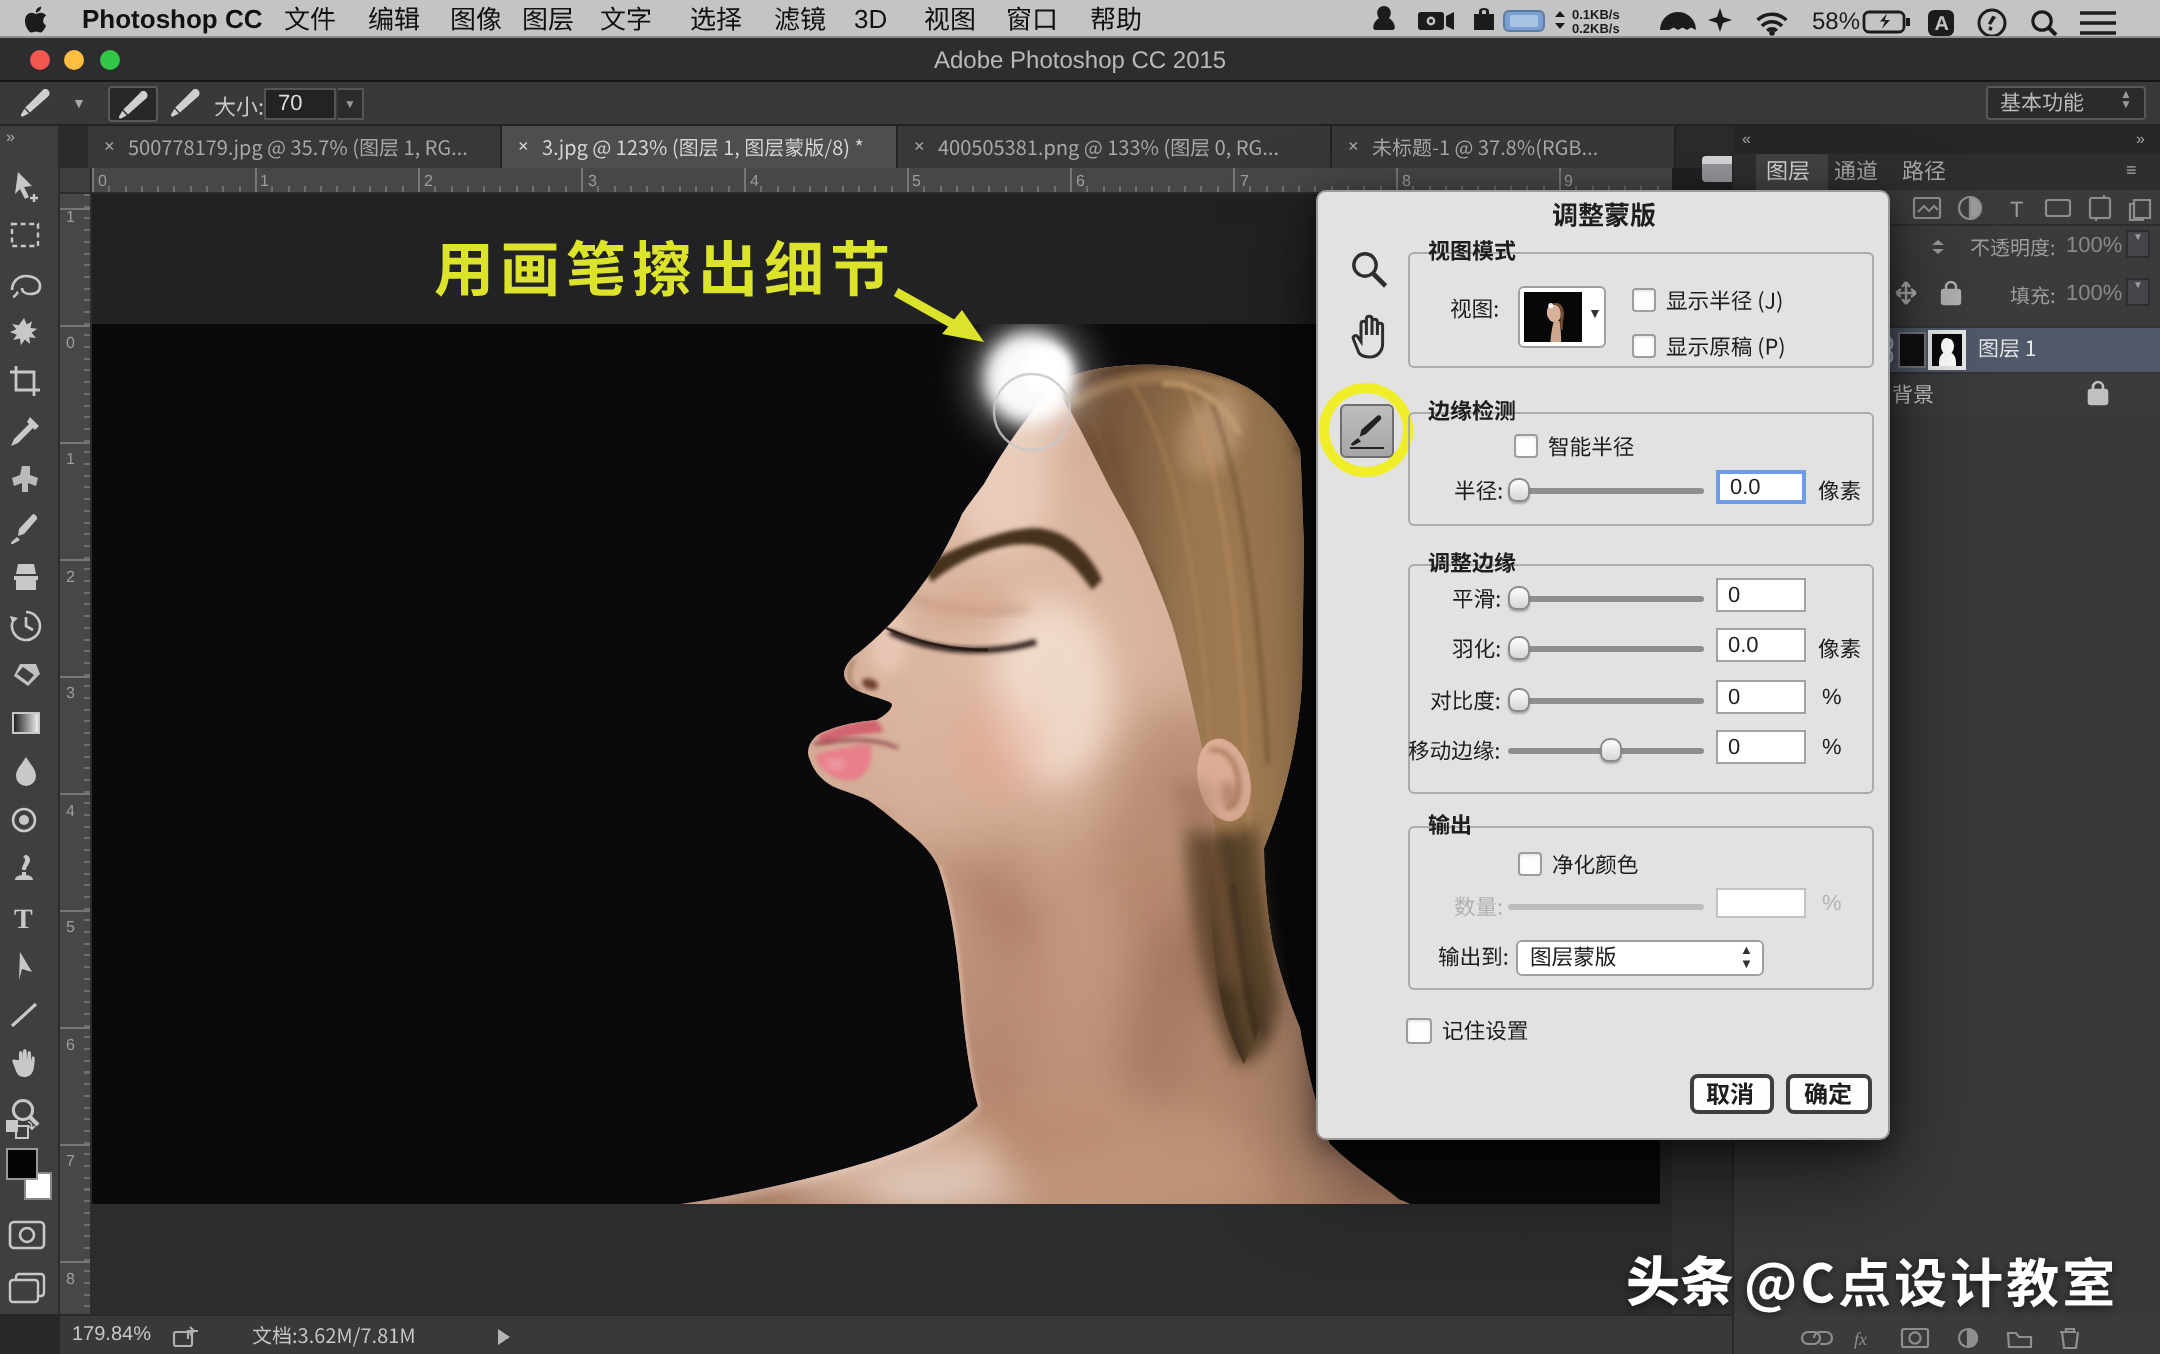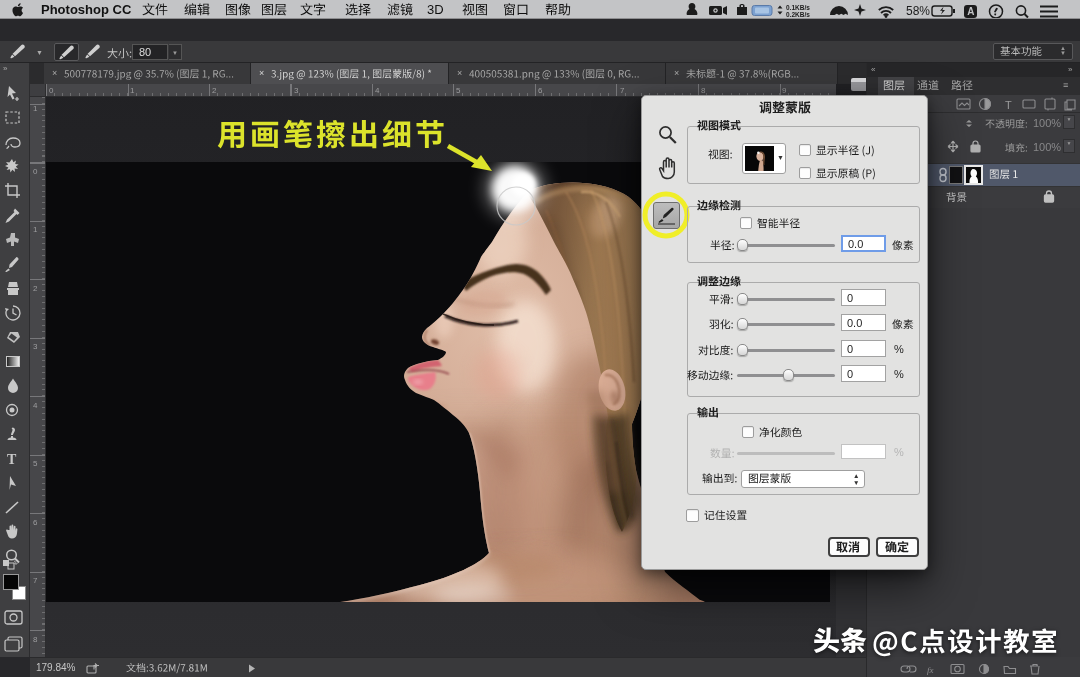--- a/index.html
+++ b/index.html
@@ -88,20 +88,26 @@
         <path fill="#1c1c1c" d="M259.5 4.8l-3.5 4h2.5l-1.5 3.6 4-4.4h-2.6z"></path>
         <rect x="280" y="3" width="13" height="13" rx="3" fill="#1c1c1c"></rect>
         <text x="283.2" y="13" font-size="10" font-weight="bold" fill="#c3c4c6" font-family="Liberation Sans">A</text>
         <circle cx="312" cy="9.5" r="6.5" fill="none" stroke="#1c1c1c" stroke-width="1.5"></circle>
         <path fill="#1c1c1c" d="M311 6h2l-1.2 4.5h-1.6zM311.3 11.5h1.7v1.8h-1.7z" transform="rotate(18 312 9.5)"></path>
         <circle cx="337" cy="8.5" r="4.6" fill="none" stroke="#1c1c1c" stroke-width="1.6"></circle>
         <path stroke="#1c1c1c" stroke-width="2" d="M340.5 12l3.5 3.5"></path>
         <path stroke="#1c1c1c" stroke-width="1.8" d="M356 4.5h18M356 9.5h18M356 14.5h18"></path>
       </svg>
     </div>
+    <div class="abs" style="left:0;top:19px;width:1080px;height:22px;background:#2d2d2f;border-bottom:1px solid #161617">
+      <div class="abs" style="left:15px;top:6px;width:10px;height:10px;border-radius:50%;background:#f4574e"></div>
+      <div class="abs" style="left:32px;top:6px;width:10px;height:10px;border-radius:50%;background:#fdbe41"></div>
+      <div class="abs" style="left:50px;top:6px;width:10px;height:10px;border-radius:50%;background:#33c748"></div>
+      <div class="txt" style="left:467px;top:4px;font-size:12px;color:#b9b9ba">Adobe Photoshop CC 2015</div>
+    </div>
     <div class="abs" style="left:0;top:41px;width:1080px;height:22px;background:#39393b;border-bottom:1px solid #232325">
       <div class="abs" style="left:8px;top:3px"><svg width="20" height="15" viewBox="0 0 20 15">
           <path fill="#cfcfcf" d="M13.2 1.2c.8-.9 2.2-.9 3 0 .8.8.8 2.1 0 2.9L9.5 10 7 12.3 4.6 9.8 7 7.5z"></path>
           <path fill="#cfcfcf" d="M4.2 10.4l2.2 2.3-2.9 1.5c-.6.3-1.2-.3-1-1z"></path>
         </svg></div>
       <div class="txt" style="left:36px;top:8px;font-size:7px;color:#aaa">▼</div>
       <div class="abs" style="left:54px;top:2px;width:25px;height:18px;background:#28282a;border:1px solid #59595b;border-radius:2px">
         <div style="margin:1px 0 0 2px"><svg width="20" height="15" viewBox="0 0 20 15">
             <path fill="#cfcfcf" d="M13.2 1.2c.8-.9 2.2-.9 3 0 .8.8.8 2.1 0 2.9L9.5 10 7 12.3 4.6 9.8 7 7.5z"></path>
             <path fill="#cfcfcf" d="M4.2 10.4l2.2 2.3-2.9 1.5c-.6.3-1.2-.3-1-1z"></path>
@@ -111,21 +117,21 @@
         <div style="margin:1px 0 0 1px"><svg width="20" height="15" viewBox="0 0 20 15">
             <path fill="#cfcfcf" d="M13.2 1.2c.8-.9 2.2-.9 3 0 .8.8.8 2.1 0 2.9L9.5 10 7 12.3 4.6 9.8 7 7.5z"></path>
             <path fill="#cfcfcf" d="M4.2 10.4l2.2 2.3-2.9 1.5c-.6.3-1.2-.3-1-1z"></path>
           </svg></div>
       </div>
       <div style="position:absolute;left:107px;top:6px;">
         <svg width="26" height="15" viewBox="0 0 26 15" style="display:block;overflow:visible">
           <path transform="translate(0,10.4)" fill="#c9c9c9" d="M5.1 -9.2C5.1 -8.4 5.1 -7.2 4.9 -6.1H0.7V-5.2H4.8C4.3 -3.1 3.2 -1 0.5 0.2C0.7 0.4 1 0.6 1.1 0.9C3.8 -0.4 5 -2.5 5.5 -4.6C6.4 -2.1 7.8 -0.2 9.9 0.9C10.1 0.6 10.3 0.3 10.5 0.1C8.4 -0.8 7 -2.8 6.2 -5.2H10.4V-6.1H5.8C5.9 -7.2 6 -8.3 6 -9.2Z M16.1 -9.1V-0.3C16.1 -0 16 0 15.8 0C15.6 0 14.8 0.1 14 0C14.1 0.3 14.3 0.6 14.3 0.9C15.3 0.9 16 0.9 16.4 0.7C16.8 0.6 17 0.3 17 -0.3V-9.1ZM18.8 -6.3C19.7 -4.7 20.6 -2.6 20.8 -1.3L21.7 -1.7C21.4 -3 20.5 -5 19.5 -6.6ZM13.2 -6.5C12.9 -5 12.3 -3.1 11.4 -2C11.6 -1.9 11.9 -1.7 12.1 -1.5C13.1 -2.7 13.8 -4.7 14.1 -6.3Z M23.5 -4.3C23.9 -4.3 24.3 -4.6 24.3 -5.1C24.3 -5.5 23.9 -5.8 23.5 -5.8C23.1 -5.8 22.8 -5.5 22.8 -5.1C22.8 -4.6 23.1 -4.3 23.5 -4.3ZM23.5 0.1C23.9 0.1 24.3 -0.2 24.3 -0.6C24.3 -1.1 23.9 -1.4 23.5 -1.4C23.1 -1.4 22.8 -1.1 22.8 -0.6C22.8 -0.2 23.1 0.1 23.5 0.1Z"></path>
         </svg>
       </div>
-      <div class="abs" style="left:132px;top:3px;width:36px;height:16px;background:#232325;border:1px solid #555;color:#ddd;font-size:11px;padding:1px 0 0 6px">80</div>
+      <div class="abs" style="left:132px;top:3px;width:36px;height:16px;background:#232325;border:1px solid #555;color:#ddd;font-size:11px;padding:1px 0 0 6px">70</div>
       <div class="abs" style="left:169px;top:3px;width:13px;height:16px;background:#2c2c2e;border:1px solid #555;border-left:none;color:#999;font-size:6px;text-align:center;padding-top:5px">▼</div>
       <div class="abs" style="left:993px;top:2px;width:80px;height:17px;background:#2b2b2d;border:1px solid #58585a;border-radius:2px"></div>
       <div style="position:absolute;left:1000px;top:4px;">
         <svg width="43" height="14" viewBox="0 0 43 14" style="display:block;overflow:visible">
           <path transform="translate(0,10.0)" fill="#bcbcbc" d="M7.2 -8.8V-7.8H3.4V-8.8H2.6V-7.8H1V-7.1H2.6V-3.8H0.5V-3.1H2.8C2.2 -2.4 1.2 -1.7 0.4 -1.3C0.5 -1.2 0.8 -0.9 0.9 -0.7C1.9 -1.2 3 -2.1 3.6 -3.1H7C7.6 -2.2 8.6 -1.3 9.6 -0.9C9.8 -1.1 10 -1.3 10.2 -1.5C9.3 -1.8 8.4 -2.4 7.8 -3.1H10V-3.8H8V-7.1H9.6V-7.8H8V-8.8ZM3.4 -7.1H7.2V-6.4H3.4ZM4.8 -2.8V-1.9H2.7V-1.2H4.8V-0.1H1.3V0.6H9.3V-0.1H5.6V-1.2H7.8V-1.9H5.6V-2.8ZM3.4 -5.8H7.2V-5.1H3.4ZM3.4 -4.5H7.2V-3.8H3.4Z M15.3 -8.8V-6.6H11.2V-5.8H14.4C13.6 -4 12.3 -2.3 10.9 -1.5C11.1 -1.3 11.3 -1 11.5 -0.8C13 -1.9 14.3 -3.7 15.2 -5.8H15.3V-1.9H12.9V-1.1H15.3V0.8H16.2V-1.1H18.6V-1.9H16.2V-5.8H16.3C17.1 -3.7 18.5 -1.9 20 -0.9C20.2 -1.1 20.4 -1.4 20.6 -1.5C19.2 -2.4 17.9 -4 17.1 -5.8H20.3V-6.6H16.2V-8.8Z M21.4 -1.9 21.6 -1.1C22.7 -1.4 24.2 -1.8 25.7 -2.2L25.6 -3L23.9 -2.5V-6.8H25.4V-7.6H21.5V-6.8H23.1V-2.3C22.4 -2.2 21.9 -2 21.4 -1.9ZM27.3 -8.7C27.3 -7.9 27.3 -7.1 27.2 -6.4H25.5V-5.7H27.2C27 -3.1 26.5 -1 24.2 0.2C24.4 0.4 24.7 0.7 24.8 0.9C27.2 -0.5 27.8 -2.9 28 -5.7H30.1C29.9 -1.9 29.8 -0.5 29.5 -0.2C29.3 -0 29.2 0 29 0C28.8 0 28.2 -0 27.5 -0.1C27.7 0.1 27.8 0.5 27.8 0.7C28.4 0.7 29 0.8 29.3 0.7C29.7 0.7 29.9 0.6 30.2 0.3C30.6 -0.2 30.7 -1.7 30.9 -6C30.9 -6.1 30.9 -6.4 30.9 -6.4H28C28 -7.1 28.1 -7.9 28.1 -8.7Z M35.5 -4.4V-3.5H33.3V-4.4ZM32.5 -5.1V0.8H33.3V-1.3H35.5V-0.1C35.5 0.1 35.5 0.1 35.4 0.1C35.2 0.1 34.8 0.1 34.3 0.1C34.4 0.3 34.5 0.6 34.5 0.8C35.2 0.8 35.6 0.8 35.9 0.7C36.2 0.6 36.3 0.3 36.3 -0.1V-5.1ZM33.3 -2.9H35.5V-1.9H33.3ZM40.5 -8C39.9 -7.7 39 -7.3 38.1 -7V-8.8H37.3V-5.3C37.3 -4.5 37.5 -4.2 38.6 -4.2C38.8 -4.2 40.1 -4.2 40.4 -4.2C41.2 -4.2 41.4 -4.6 41.5 -5.8C41.3 -5.9 41 -6 40.8 -6.1C40.8 -5.1 40.7 -4.9 40.3 -4.9C40 -4.9 38.8 -4.9 38.6 -4.9C38.1 -4.9 38.1 -5 38.1 -5.3V-6.4C39.1 -6.7 40.2 -7.1 41 -7.4ZM40.6 -3.3C40 -3 39 -2.6 38.1 -2.2V-3.9H37.3V-0.4C37.3 0.5 37.6 0.7 38.6 0.7C38.8 0.7 40.2 0.7 40.4 0.7C41.3 0.7 41.5 0.4 41.6 -1C41.4 -1.1 41.1 -1.2 40.9 -1.3C40.9 -0.2 40.8 0 40.4 0C40 0 38.9 0 38.7 0C38.2 0 38.1 -0 38.1 -0.4V-1.6C39.1 -1.9 40.3 -2.3 41.1 -2.8ZM32.4 -5.8C32.6 -5.9 33 -6 35.8 -6.2C35.9 -6 36 -5.8 36.1 -5.6L36.8 -5.9C36.6 -6.5 36 -7.5 35.4 -8.2L34.8 -7.9C35 -7.6 35.3 -7.2 35.5 -6.8L33.2 -6.6C33.7 -7.2 34.1 -7.9 34.5 -8.6L33.7 -8.8C33.4 -8 32.8 -7.2 32.6 -7C32.4 -6.8 32.3 -6.6 32.1 -6.6C32.2 -6.4 32.3 -6 32.4 -5.8Z"></path>
         </svg>
       </div>
       <div class="txt" style="left:1060px;top:5px;font-size:6px;color:#999;line-height:5px">▲<br>▼</div>
     </div>
     <div id="paste"></div>
@@ -552,21 +558,21 @@
       </svg>
       <div style="position:absolute;left:96px;top:4px;">
         <svg width="83" height="13" viewBox="0 0 83 13" style="display:block;overflow:visible">
           <path transform="translate(0,9.5)" fill="#c6c6c6" d="M4.2 -8.2C4.5 -7.7 4.9 -7.1 5 -6.7L5.8 -6.9C5.7 -7.3 5.3 -8 5 -8.5ZM0.5 -6.6V-5.9H2.1C2.6 -4.4 3.4 -3.1 4.5 -2C3.4 -1.1 2 -0.4 0.4 0.1C0.5 0.2 0.8 0.6 0.8 0.8C2.5 0.2 3.9 -0.5 5 -1.5C6.2 -0.5 7.5 0.3 9.2 0.7C9.3 0.5 9.5 0.2 9.7 0C8.1 -0.4 6.7 -1.1 5.6 -2C6.6 -3 7.4 -4.3 8 -5.9H9.5V-6.6ZM5 -2.5C4.1 -3.5 3.4 -4.6 2.8 -5.9H7.1C6.6 -4.5 5.9 -3.4 5 -2.5Z M18.5 -7.8C18.3 -7 17.9 -6 17.5 -5.3L18.1 -5.2C18.5 -5.8 18.9 -6.7 19.2 -7.5ZM14 -7.5C14.3 -6.8 14.7 -5.8 14.9 -5.2L15.5 -5.5C15.3 -6.1 14.9 -7 14.6 -7.7ZM11.9 -8.4V-6.3H10.5V-5.5H11.8C11.5 -4.2 10.9 -2.6 10.3 -1.8C10.4 -1.6 10.6 -1.3 10.7 -1.1C11.1 -1.8 11.6 -2.9 11.9 -4V0.8H12.6V-4.2C12.9 -3.7 13.3 -3.1 13.5 -2.8L13.9 -3.4C13.8 -3.6 12.9 -4.8 12.6 -5.2V-5.5H13.9V-6.3H12.6V-8.4ZM13.7 -0.6V0.1H18.4V0.7H19.2V-4.7H16.9V-8.4H16.2V-4.7H13.9V-4H18.4V-2.7H14V-2H18.4V-0.6Z M21.4 -3.9C21.8 -3.9 22.1 -4.2 22.1 -4.6C22.1 -5 21.8 -5.3 21.4 -5.3C21 -5.3 20.7 -5 20.7 -4.6C20.7 -4.2 21 -3.9 21.4 -3.9ZM21.4 0.1C21.8 0.1 22.1 -0.1 22.1 -0.6C22.1 -1 21.8 -1.3 21.4 -1.3C21 -1.3 20.7 -1 20.7 -0.6C20.7 -0.1 21 0.1 21.4 0.1Z M25.4 0.1C26.7 0.1 27.8 -0.7 27.8 -2C27.8 -3 27.1 -3.6 26.2 -3.8V-3.9C27 -4.1 27.5 -4.7 27.5 -5.6C27.5 -6.8 26.6 -7.5 25.4 -7.5C24.5 -7.5 23.9 -7.1 23.3 -6.6L23.8 -6C24.2 -6.4 24.8 -6.7 25.4 -6.7C26.1 -6.7 26.6 -6.3 26.6 -5.6C26.6 -4.8 26.1 -4.2 24.6 -4.2V-3.5C26.3 -3.5 26.8 -2.9 26.8 -2C26.8 -1.2 26.2 -0.6 25.4 -0.6C24.5 -0.6 24 -1 23.5 -1.5L23.1 -0.9C23.6 -0.4 24.3 0.1 25.4 0.1Z M29.7 0.1C30.1 0.1 30.4 -0.1 30.4 -0.6C30.4 -1 30.1 -1.3 29.7 -1.3C29.4 -1.3 29.1 -1 29.1 -0.6C29.1 -0.1 29.4 0.1 29.7 0.1Z M34.1 0.1C35.3 0.1 36.2 -0.8 36.2 -2.2C36.2 -3.8 35.4 -4.5 34.2 -4.5C33.6 -4.5 33 -4.2 32.5 -3.7C32.6 -5.9 33.4 -6.7 34.4 -6.7C34.9 -6.7 35.3 -6.5 35.6 -6.2L36.1 -6.7C35.7 -7.2 35.1 -7.5 34.4 -7.5C33 -7.5 31.7 -6.4 31.7 -3.5C31.7 -1.1 32.7 0.1 34.1 0.1ZM32.6 -2.9C33 -3.6 33.6 -3.9 34 -3.9C34.9 -3.9 35.4 -3.2 35.4 -2.2C35.4 -1.2 34.8 -0.6 34.1 -0.6C33.2 -0.6 32.7 -1.4 32.6 -2.9Z M37.1 0H41.7V-0.8H39.7C39.3 -0.8 38.9 -0.8 38.5 -0.7C40.2 -2.4 41.4 -3.8 41.4 -5.3C41.4 -6.6 40.5 -7.5 39.2 -7.5C38.3 -7.5 37.7 -7 37.1 -6.4L37.6 -5.9C38 -6.4 38.5 -6.7 39.1 -6.7C40 -6.7 40.5 -6.1 40.5 -5.3C40.5 -4 39.4 -2.6 37.1 -0.5Z M43.2 0H44.1V-4.1C44.1 -4.7 44 -5.6 43.9 -6.2H44L44.6 -4.5L46 -0.7H46.6L48 -4.5L48.5 -6.2H48.6C48.5 -5.6 48.5 -4.7 48.5 -4.1V0H49.3V-7.3H48.2L46.8 -3.4C46.6 -2.9 46.5 -2.4 46.3 -1.9H46.3C46.1 -2.4 45.9 -2.9 45.7 -3.4L44.3 -7.3H43.2Z M50.4 1.8H51.1L54.1 -7.9H53.4Z M56.2 0H57.2C57.3 -2.9 57.6 -4.6 59.3 -6.8V-7.3H54.7V-6.5H58.3C56.9 -4.5 56.4 -2.8 56.2 0Z M61.2 0.1C61.5 0.1 61.8 -0.1 61.8 -0.6C61.8 -1 61.5 -1.3 61.2 -1.3C60.8 -1.3 60.5 -1 60.5 -0.6C60.5 -0.1 60.8 0.1 61.2 0.1Z M65.4 0.1C66.8 0.1 67.7 -0.7 67.7 -1.8C67.7 -2.8 67.1 -3.3 66.4 -3.7V-3.7C66.9 -4.1 67.4 -4.7 67.4 -5.5C67.4 -6.6 66.7 -7.4 65.4 -7.4C64.3 -7.4 63.4 -6.7 63.4 -5.6C63.4 -4.8 63.9 -4.3 64.4 -3.9V-3.9C63.7 -3.5 63 -2.8 63 -1.8C63 -0.7 64 0.1 65.4 0.1ZM65.9 -4C65 -4.3 64.2 -4.7 64.2 -5.6C64.2 -6.3 64.7 -6.8 65.4 -6.8C66.2 -6.8 66.6 -6.2 66.6 -5.5C66.6 -4.9 66.4 -4.4 65.9 -4ZM65.4 -0.6C64.5 -0.6 63.9 -1.1 63.9 -1.9C63.9 -2.6 64.3 -3.2 64.9 -3.6C65.9 -3.1 66.8 -2.8 66.8 -1.8C66.8 -1.1 66.2 -0.6 65.4 -0.6Z M69 0H73V-0.8H71.6V-7.3H70.9C70.5 -7.1 70 -6.9 69.3 -6.8V-6.2H70.6V-0.8H69Z M74.7 0H75.5V-4.1C75.5 -4.7 75.5 -5.6 75.4 -6.2H75.4L76 -4.5L77.4 -0.7H78L79.4 -4.5L80 -6.2H80C80 -5.6 79.9 -4.7 79.9 -4.1V0H80.8V-7.3H79.7L78.3 -3.4C78.1 -2.9 78 -2.4 77.8 -1.9H77.7C77.5 -2.4 77.4 -2.9 77.2 -3.4L75.8 -7.3H74.7Z"></path>
         </svg>
       </div>
       <svg class="abs" style="left:218px;top:6px" width="8" height="9" viewBox="0 0 8 9">
         <path fill="#b5b5b5" d="M1 0.5l6 4-6 4z"></path>
       </svg>
     </div>
-    <div class="abs" style="left:641px;top:95px;width:287px;height:475px;background:#e2e2e1;border-radius:5px;border:1px solid #9a9a9a;box-shadow:0 18px 45px rgba(0,0,0,0.55),0 4px 14px rgba(0,0,0,0.45);z-index:10">
+    <div class="abs" style="left:658px;top:95px;width:287px;height:475px;background:#e2e2e1;border-radius:5px;border:1px solid #9a9a9a;box-shadow:0 18px 45px rgba(0,0,0,0.55),0 4px 14px rgba(0,0,0,0.45);z-index:10">
       <div style="position:absolute;left:117px;top:4px;">
         <svg width="53" height="17" viewBox="0 0 53 17" style="display:block;overflow:visible">
           <path transform="translate(0,12.3)" fill="#1e1e1e" d="M1 -9.9C1.8 -9.3 2.7 -8.4 3.1 -7.8L4.1 -8.9C3.7 -9.5 2.8 -10.3 2 -10.9ZM0.5 -7V-5.5H2V-1.8C2 -1 1.5 -0.4 1.2 -0.1C1.4 0.1 1.9 0.6 2.1 0.9C2.3 0.7 2.7 0.3 4.3 -1.1C4.2 -0.6 3.9 -0.1 3.7 0.3C4 0.5 4.5 0.9 4.8 1.2C6 -0.6 6.2 -3.5 6.2 -5.5V-9.2H10.8V-0.5C10.8 -0.3 10.7 -0.2 10.5 -0.2C10.3 -0.2 9.8 -0.2 9.2 -0.3C9.4 0.1 9.6 0.8 9.7 1.1C10.6 1.2 11.2 1.1 11.6 0.9C12 0.6 12.1 0.2 12.1 -0.5V-10.6H4.8V-5.5C4.8 -4.4 4.8 -3.1 4.5 -1.9C4.4 -2.2 4.3 -2.5 4.2 -2.8L3.5 -2.2V-7ZM7.8 -9V-8.1H6.8V-7H7.8V-6.1H6.6V-5H10.4V-6.1H9V-7H10.2V-8.1H9V-9ZM6.6 -4.2V-0.4H7.8V-1H10.2V-4.2ZM7.8 -3.1H9V-2.1H7.8Z M15.5 -2.4V-0.4H13.6V0.8H25.5V-0.4H20.2V-1.1H23.6V-2.2H20.2V-2.9H24.6V-4.1H14.3V-2.9H18.7V-0.4H17V-2.4ZM21.1 -11C20.8 -9.9 20.2 -8.9 19.5 -8.1V-8.9H17.4V-9.3H19.7V-10.4H17.4V-11H16V-10.4H13.7V-9.3H16V-8.9H14V-6.4H15.5C14.9 -5.9 14.1 -5.4 13.4 -5.2C13.7 -4.9 14.1 -4.5 14.3 -4.2C14.9 -4.5 15.5 -4.9 16 -5.5V-4.4H17.4V-5.7C17.9 -5.4 18.5 -5 18.8 -4.7L19.4 -5.6C19.2 -5.8 18.7 -6.2 18.3 -6.4H19.5V-7.7C19.8 -7.4 20.1 -7.1 20.3 -6.9C20.5 -7 20.7 -7.2 20.8 -7.5C21 -7.1 21.3 -6.7 21.6 -6.3C21 -5.9 20.3 -5.5 19.4 -5.3C19.6 -5 20.1 -4.4 20.2 -4.2C21.1 -4.5 21.9 -4.9 22.5 -5.4C23.2 -4.9 23.9 -4.4 24.8 -4.1C25 -4.5 25.4 -5.1 25.7 -5.3C24.8 -5.6 24.1 -5.9 23.5 -6.3C23.9 -6.9 24.3 -7.6 24.5 -8.5H25.4V-9.7H22.1C22.3 -10 22.4 -10.4 22.5 -10.7ZM15.2 -8H16V-7.3H15.2ZM17.4 -8H18.2V-7.3H17.4ZM17.4 -6.4H17.7L17.4 -6ZM23.1 -8.5C22.9 -8 22.7 -7.6 22.5 -7.2C22.1 -7.6 21.8 -8 21.6 -8.5Z M27.1 -8.6V-6.2H28.4V-7.4H36.5V-6.2H37.9V-8.6ZM29 -7V-6.1H36V-7ZM27.8 -5.7V-4.5H29.8C28.8 -4.2 27.7 -3.8 26.6 -3.6C26.9 -3.4 27.3 -2.9 27.4 -2.6C28.5 -2.9 29.8 -3.3 30.9 -3.9C31.1 -3.8 31.2 -3.6 31.4 -3.5C30.2 -2.9 28.3 -2.2 27 -1.9C27.2 -1.7 27.6 -1.2 27.8 -0.9C29.1 -1.3 30.8 -2 32.1 -2.7L32.3 -2.4C31 -1.5 28.6 -0.5 26.8 -0.1C27.1 0.2 27.4 0.7 27.6 1C28.5 0.7 29.6 0.3 30.6 -0.2C30.8 0.2 31 0.8 31 1.1C31.3 1.2 31.7 1.2 32 1.2C32.6 1.2 33 1 33.5 0.7C34.1 0.1 34.3 -1 34 -2.1L34.2 -2.2C35 -0.9 36 0.2 37.2 0.9C37.4 0.5 37.9 -0.1 38.3 -0.4C37.2 -0.9 36.2 -1.8 35.5 -2.7C36 -3 36.5 -3.2 36.9 -3.4L36.1 -4.5H37.4V-5.7ZM32.1 -4.5H35.9C35.2 -4.1 34.2 -3.6 33.4 -3.3C33 -3.7 32.6 -4.2 32.1 -4.5ZM34.1 -11.1V-10.5H30.9V-11H29.3V-10.5H26.6V-9.3H29.3V-8.8H30.9V-9.3H34.1V-8.8H35.7V-9.3H38.3V-10.5H35.7V-11.1ZM32.7 -1.3C32.7 -0.9 32.6 -0.6 32.4 -0.4C32.2 -0.2 32 -0.2 31.7 -0.2C31.4 -0.2 31.1 -0.2 30.7 -0.2C31.4 -0.6 32.1 -0.9 32.7 -1.3Z M40.2 -10.7V-5.7C40.2 -3.8 40.1 -1.3 39.3 0.3C39.6 0.5 40.2 0.9 40.4 1.2C41.1 0 41.4 -1.7 41.5 -3.4H42.7V1.1H44.1V-4.8H41.6L41.6 -5.7V-6.2H44.8V-7.6H43.9V-11H42.5V-7.6H41.6V-10.7ZM49.7 -6C49.5 -5 49.2 -4 48.8 -3.2C48.3 -4.1 48 -5 47.7 -6ZM45.2 -10.3V-5.9C45.2 -4 45.1 -1.3 44.1 0.4C44.5 0.6 45.1 1 45.4 1.3C45.6 0.9 45.8 0.5 45.9 0.1C46.2 0.4 46.6 0.9 46.7 1.2C47.5 0.8 48.2 0.2 48.8 -0.5C49.3 0.2 49.9 0.8 50.6 1.2C50.8 0.8 51.3 0.2 51.6 -0C50.9 -0.4 50.2 -1 49.7 -1.7C50.5 -3.1 51.1 -5 51.3 -7.3L50.4 -7.5L50.1 -7.5H46.7V-9C48.3 -9.1 50.1 -9.3 51.5 -9.6L50.6 -11C49.2 -10.6 47.1 -10.4 45.2 -10.3ZM48 -1.8C47.4 -1.1 46.8 -0.5 46 -0.2C46.5 -1.8 46.7 -3.7 46.7 -5.4C47 -4.1 47.4 -2.9 48 -1.8Z"></path>
         </svg>
       </div>
       <svg class="abs" style="left:13px;top:28px" width="26" height="60" viewBox="0 0 26 60">
         <circle cx="10.5" cy="8.5" r="5.6" fill="none" stroke="#2e2e2e" stroke-width="1.7"></circle>
         <path stroke="#2e2e2e" stroke-width="2.3" d="M14.8 13l6 6"></path>
         <path fill="none" stroke="#2e2e2e" stroke-width="1.5" d="M7.5 52.5l-2.8-7c-.6-1.5 1.3-2.4 2.2-1.1l1.6 2.4V38c0-1.9 2.7-1.9 2.7 0v5.5-8c0-1.9 2.8-1.9 2.8 0v8-6.5c0-1.9 2.7-1.9 2.7 0v6.5-4.5c0-1.8 2.6-1.8 2.6 0V48c0 3.5-2.6 6.5-6.2 6.5-2.6 0-4.6-.7-5.6-2z"></path>
       </svg>

